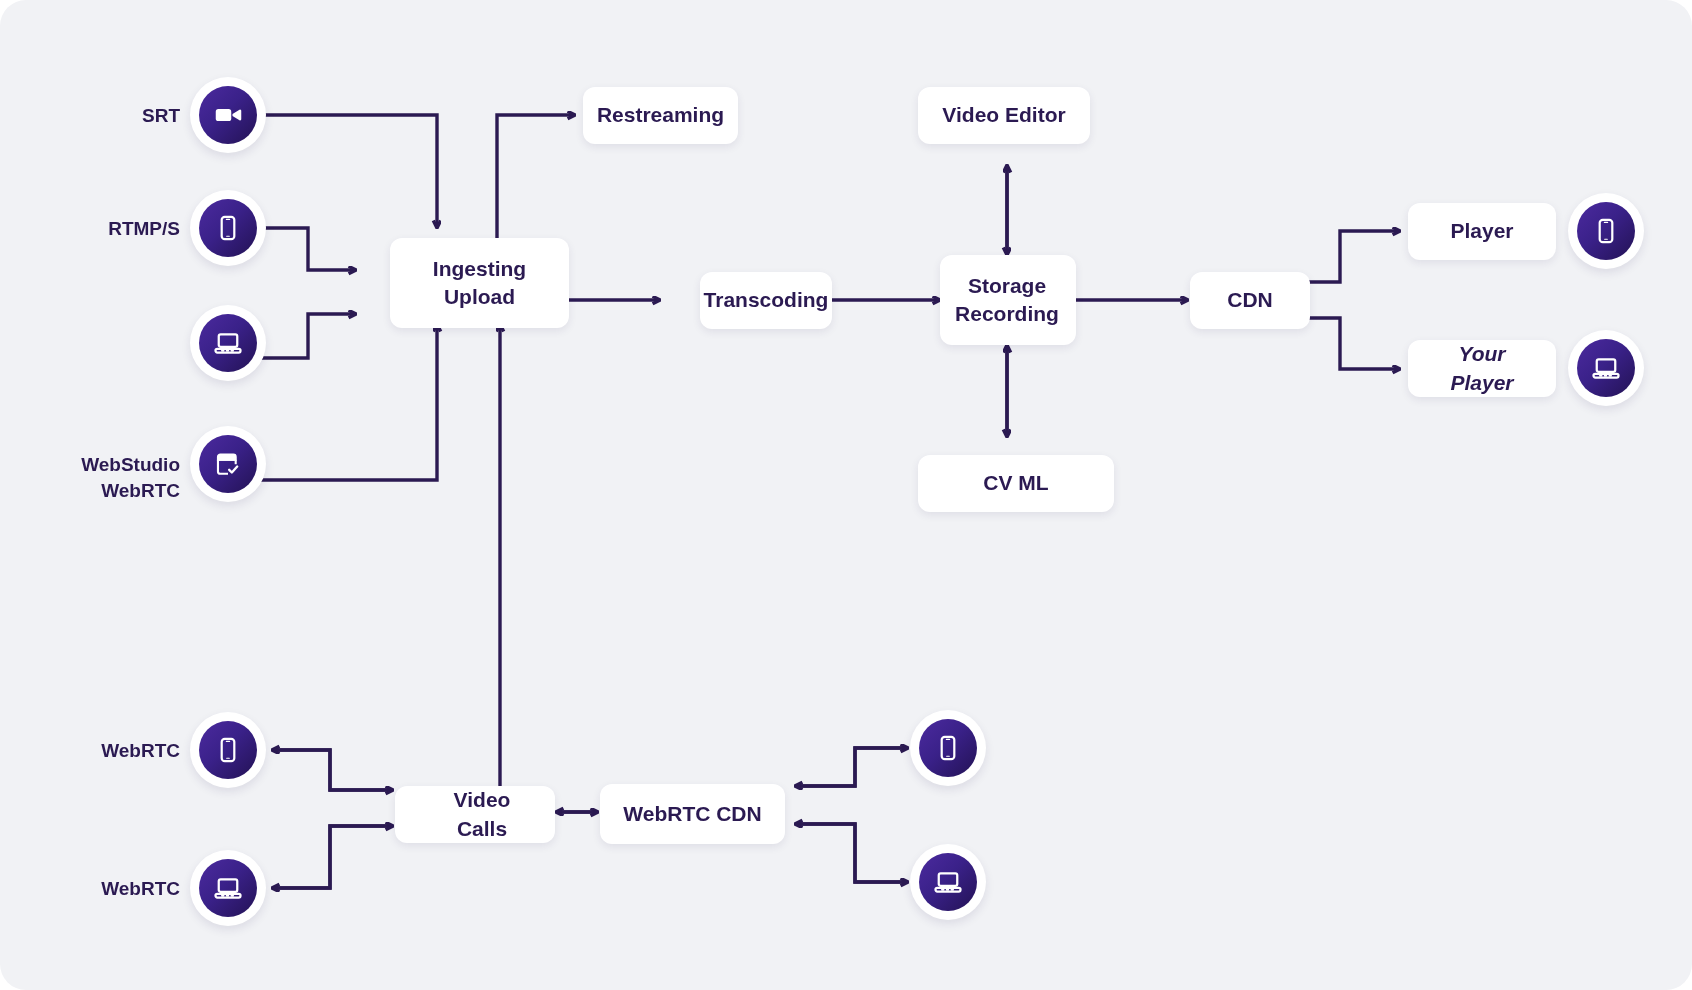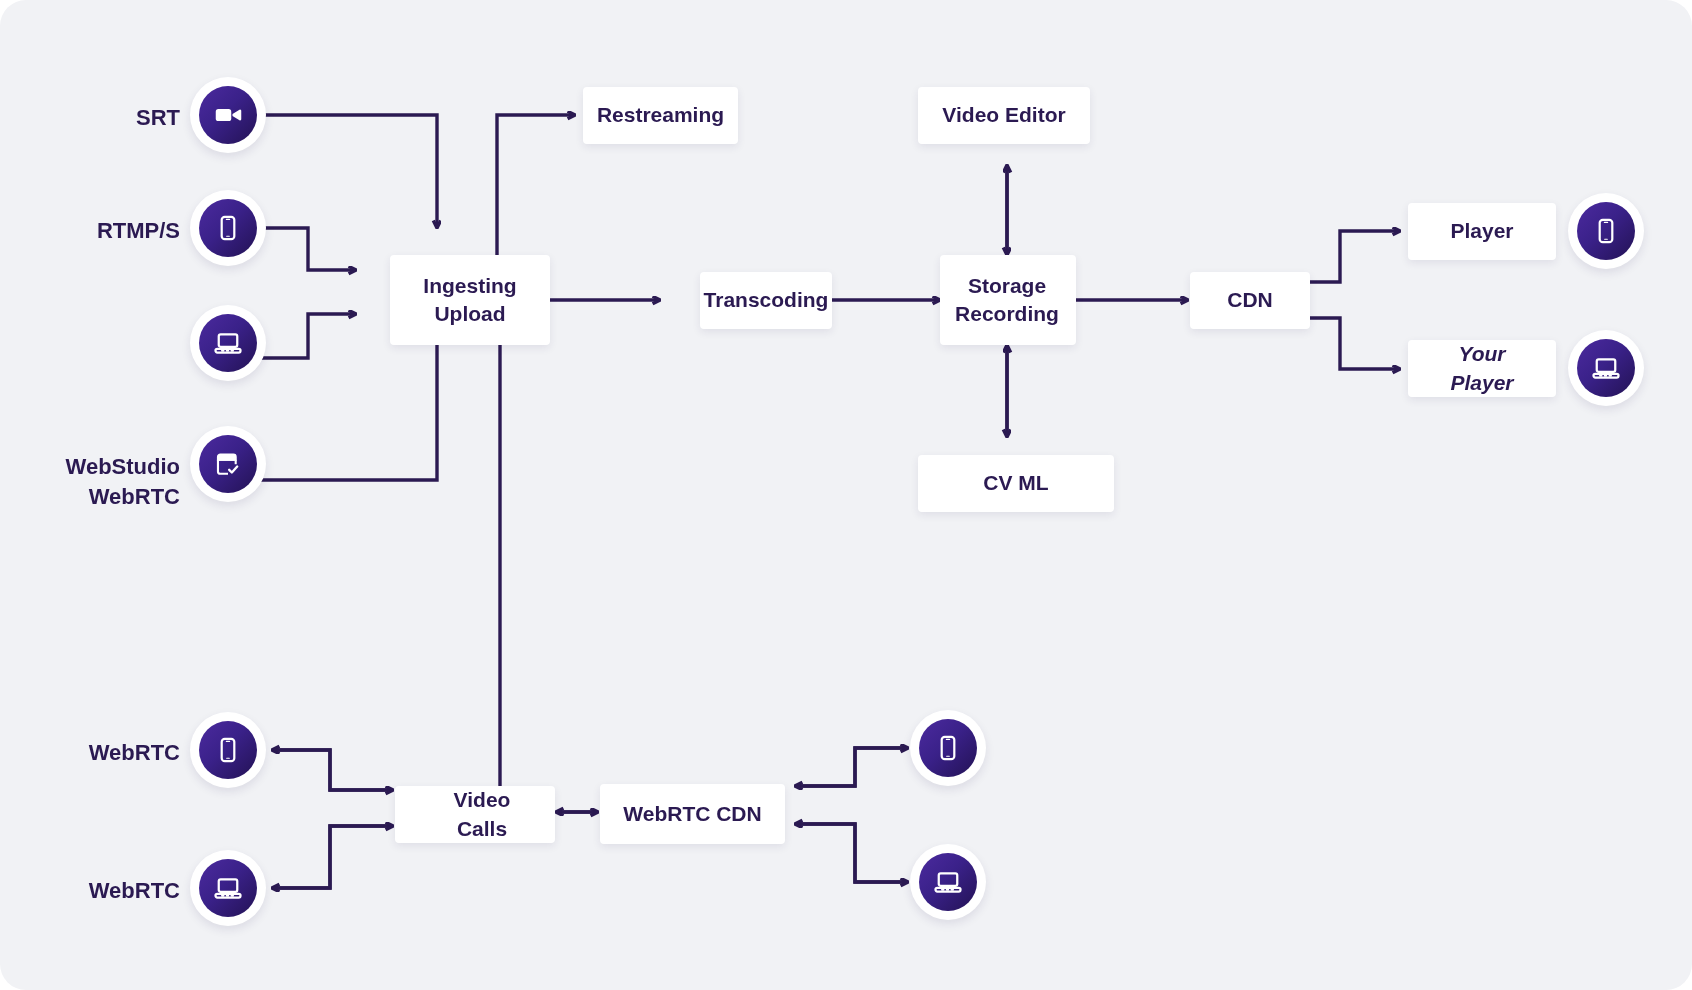--- a/index.html
+++ b/index.html
@@ -2,34 +2,34 @@
 <html><head>
 <meta charset="utf-8">
 <style>
   html,body{margin:0;padding:0;background:#ffffff;}
   body{width:1692px;height:990px;overflow:hidden;
        font-family:"Liberation Sans","DejaVu Sans",sans-serif;}
   #canvas{position:absolute;left:0;top:0;width:1692px;height:990px;
           background:#f1f2f5;border-radius:26px;overflow:hidden;}
 
   
-  .lbl{position:absolute;color:#2b1a52;font-size:22px;font-weight:700;
+  .lbl{position:absolute;color:#2b1a52;font-size:19px;font-weight:700;
        line-height:1.35;text-align:right;white-space:pre-line;}
 
   
   .badge{position:absolute;width:76px;height:76px;border-radius:50%;
          background:#ffffff;box-shadow:0 4px 10px rgba(40,30,90,.10);
          display:flex;align-items:center;justify-content:center;}
   .badge .disc{width:58px;height:58px;border-radius:50%;
          background:linear-gradient(135deg,#4b2a9e 0%,#3a2189 45%,#231254 100%);
          display:flex;align-items:center;justify-content:center;}
   .badge svg{display:block;}
 
   
-  .box{position:absolute;background:#ffffff;border-radius:4px;
+  .box{position:absolute;background:#ffffff;border-radius:12px;
        box-shadow:0 3px 9px rgba(40,30,90,.09);
        display:flex;align-items:center;justify-content:center;
        color:#2b1a52;font-size:21px;font-weight:700;line-height:1.35;
        text-align:center;white-space:pre-line;box-sizing:border-box;
        padding:0 18px;}
 
   
   #wires{position:absolute;left:0;top:0;width:1692px;height:990px;
          pointer-events:none;}
   #wires path,#wires line{stroke:#2b1a52;stroke-width:3.4;fill:none;
@@ -136,21 +136,21 @@
       <svg width="28" height="28" viewBox="0 0 24 24" fill="none" stroke="#fff" stroke-width="1.8">
         <path d="M3.4 8.4 V18.4 a2 2 0 0 0 2 2 H12"></path>
         <path d="M3.4 8.4 V6.0 a2 2 0 0 1 2 -2 H16.6 a2 2 0 0 1 2 2 V8.4 Z" fill="#fff"></path>
         <path d="M18.6 8.4 V12.2"></path>
         <line x1="3.4" y1="8.4" x2="18.6" y2="8.4"></line>
         <path d="M13.0 17.0 L15.3 19.3 L19.9 14.2" stroke-width="2.0" stroke-linecap="round" stroke-linejoin="round"></path>
       </svg>
     </div>
   </div>
 
-  <div class="box" style="left:390px;top:255px;width:160px;height:90px;">Ingesting
+  <div class="box" style="left:390px;top:238px;width:179px;height:90px;">Ingesting
 Upload</div>
 
   <div class="box" style="left:583px;top:87px;width:155px;height:57px;">Restreaming</div>
 
   <div class="box" style="left:700px;top:272px;width:132px;height:57px;">Transcoding</div>
 
   <div class="box" style="left:918px;top:87px;width:172px;height:57px;">Video Editor</div>
 
   <div class="box" style="left:940px;top:255px;width:136px;height:90px;padding-left:16px;">Storage
 Recording</div>

